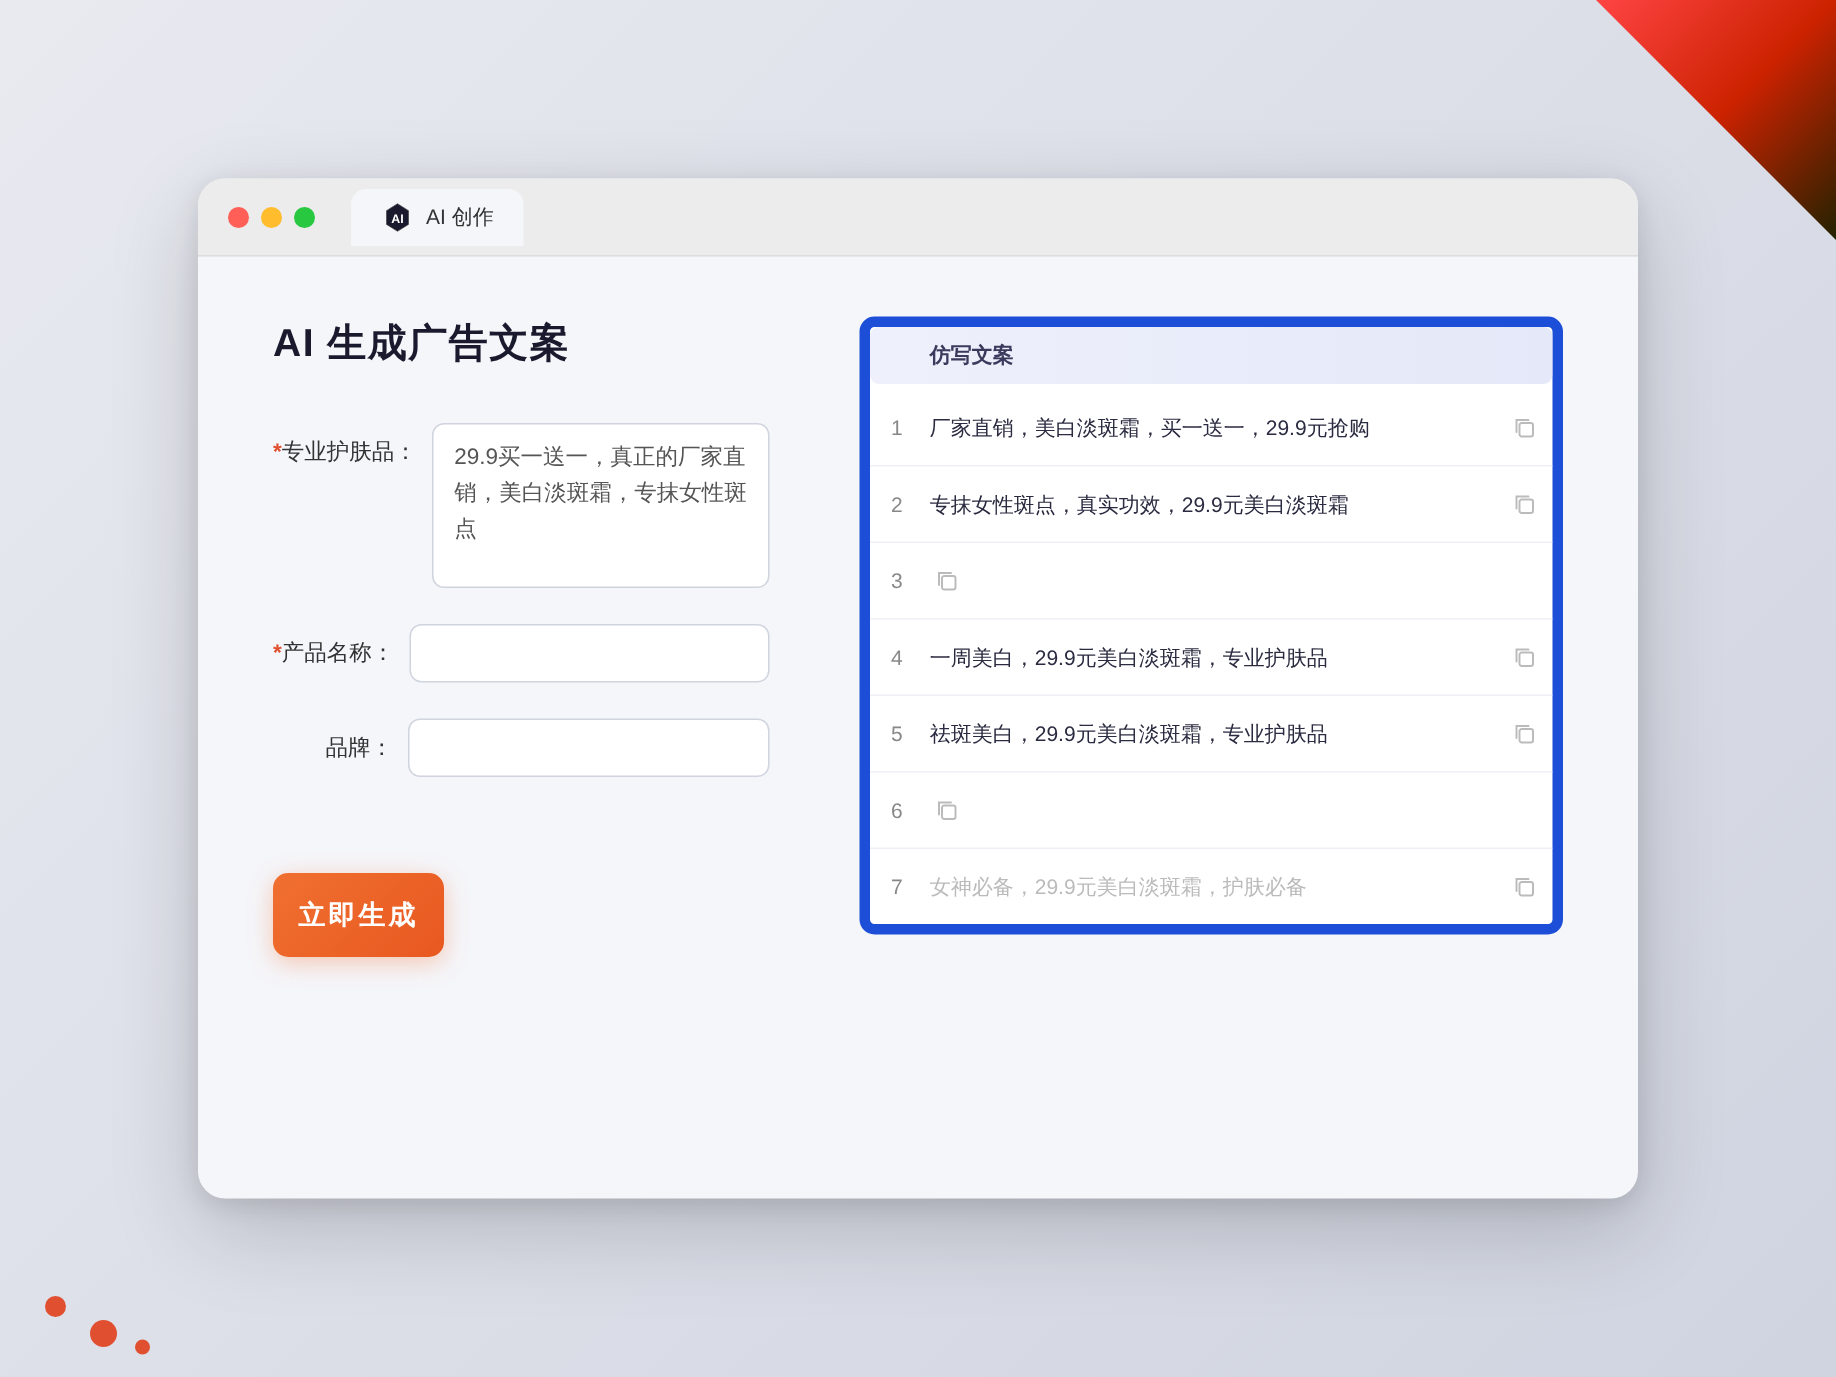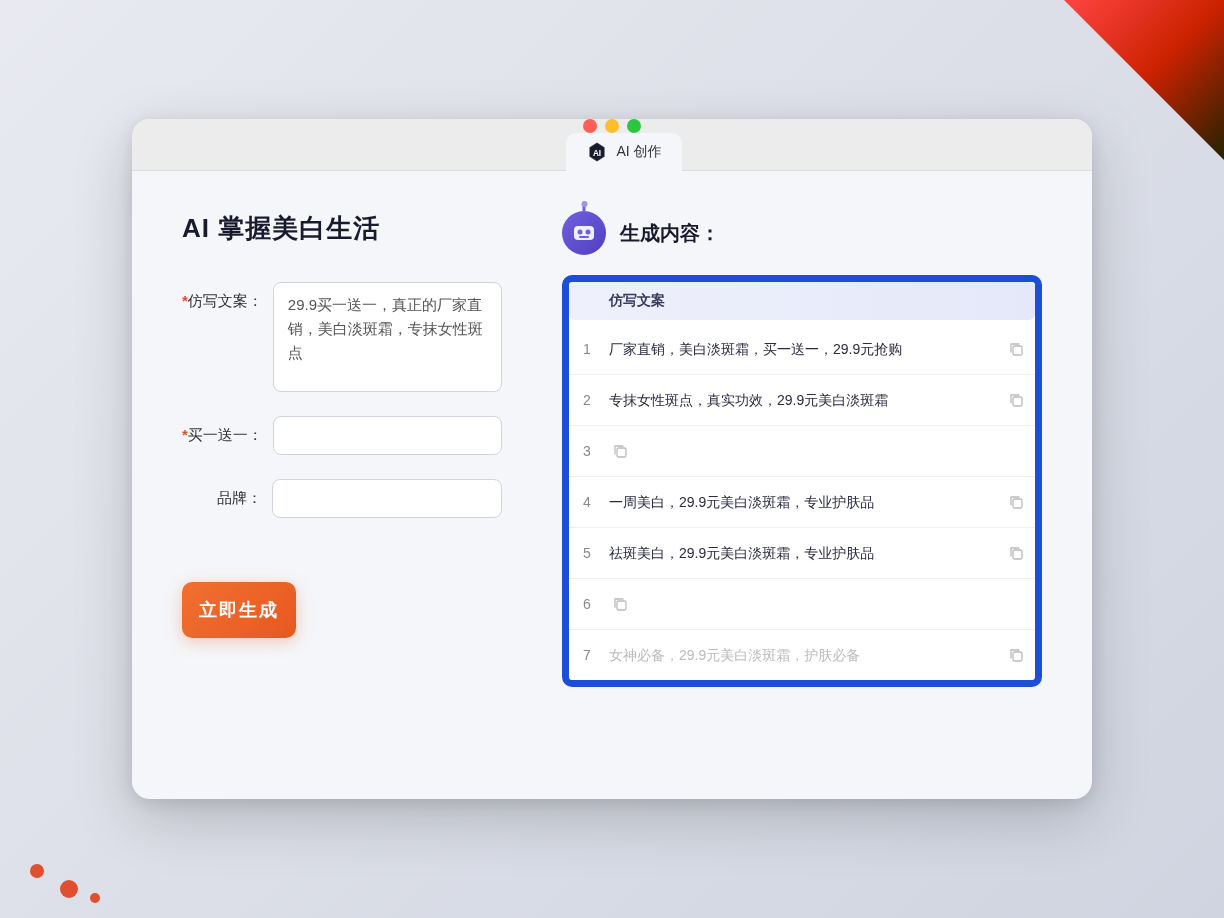--- a/index.html
+++ b/index.html
@@ -50,21 +50,20 @@
     }
 
     
     .title-bar {
       background: #ececec;
       height: 52px;
       display: flex;
       align-items: center;
       padding: 0 20px;
       border-bottom: 1px solid #ddd;
-      flex-direction: column;
     }
 
     .window-controls {
       display: flex;
       gap: 8px;
       align-items: center;
     }
 
     .control-btn {
       width: 14px;
@@ -317,63 +316,50 @@
           <text x="12" y="16" text-anchor="middle" fill="white" font-size="9" font-weight="bold">AI</text>
         </svg>
         <span>AI 创作</span>
       </div>
     </div>
   </div>
 
   <div class="main-content">
 
     <div class="left-panel">
-      <h1 class="page-title">AI 掌握美白生活</h1>
+      <h1 class="page-title">AI 生成广告文案</h1>
 
       
       <div class="form-group">
         <div class="form-label">
-          <span class="required-star">*</span><span>仿写文案：</span>
+          <span class="required-star">*</span><span>专业护肤品：</span>
         </div>
         <textarea class="form-input-textarea" style="">29.9买一送一，真正的厂家直销，美白淡斑霜，专抹女性斑点</textarea>
       </div>
 
       
       <div class="form-group">
         <div class="form-label">
-          <span class="required-star">*</span><span>买一送一：</span>
+          <span class="required-star">*</span><span>产品名称：</span>
         </div>
         <input class="form-input" type="text" style="">
       </div>
 
       
       <div class="form-group">
         <div class="form-label">品牌：</div>
         <input class="form-input" type="text" style="">
       </div>
 
       
       <button class="generate-btn">立即生成</button>
     </div>
 
     <div class="right-panel">
 
-      <div class="result-header">
-        <div class="robot-icon-wrapper">
-          <div class="robot-antenna"></div>
-
-          <svg width="26" height="22" viewBox="0 0 26 22" fill="none">
-            <rect x="3" y="4" width="20" height="14" rx="4" fill="white" opacity="0.9"></rect>
-            <circle cx="9" cy="10" r="2.5" fill="#7060e0"></circle>
-            <circle cx="17" cy="10" r="2.5" fill="#7060e0"></circle>
-            <rect x="8" y="14" width="10" height="2" rx="1" fill="#7060e0"></rect>
-          </svg>
-        </div>
-        <span class="result-title">生成内容：</span>
-      </div>
 
       <div class="results-container">
 
         <div class="table-header-row">仿写文案</div>
 
         <div id="result-rows">
             <div class="result-row">
               <span class="row-number">1</span>
               <span class="row-text">厂家直销，美白淡斑霜，买一送一，29.9元抢购</span>
               <div class="copy-icon">

